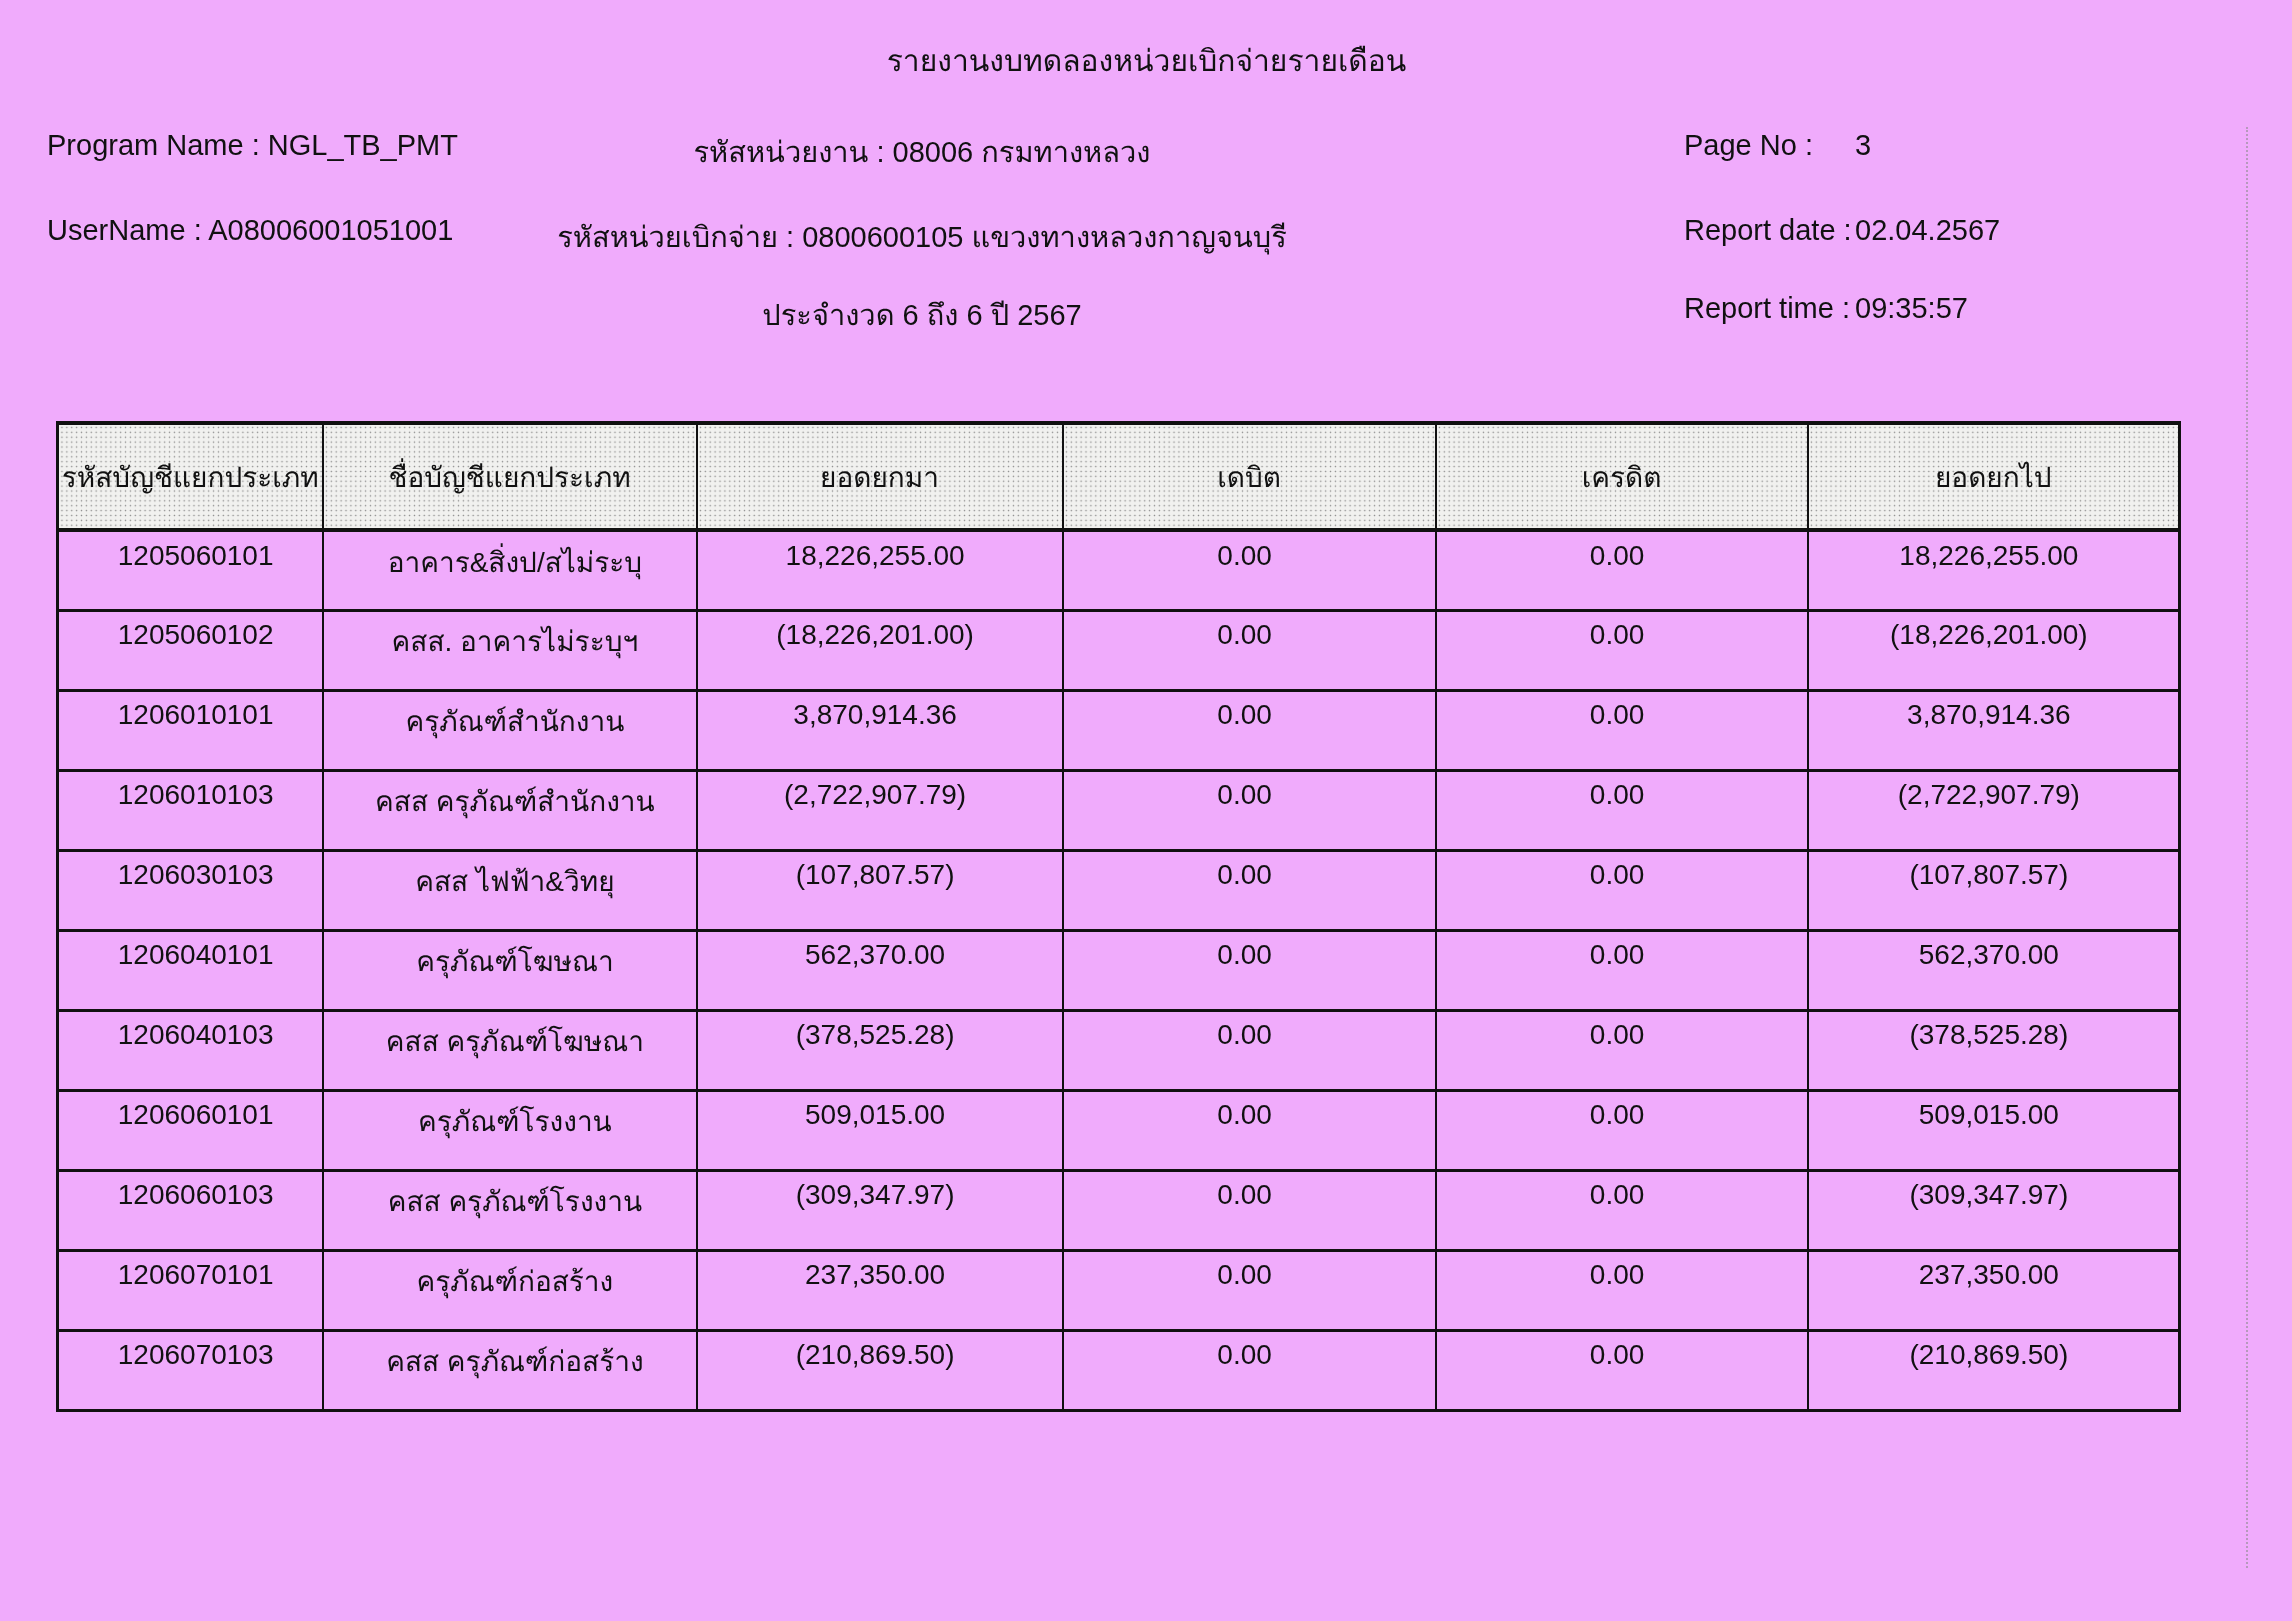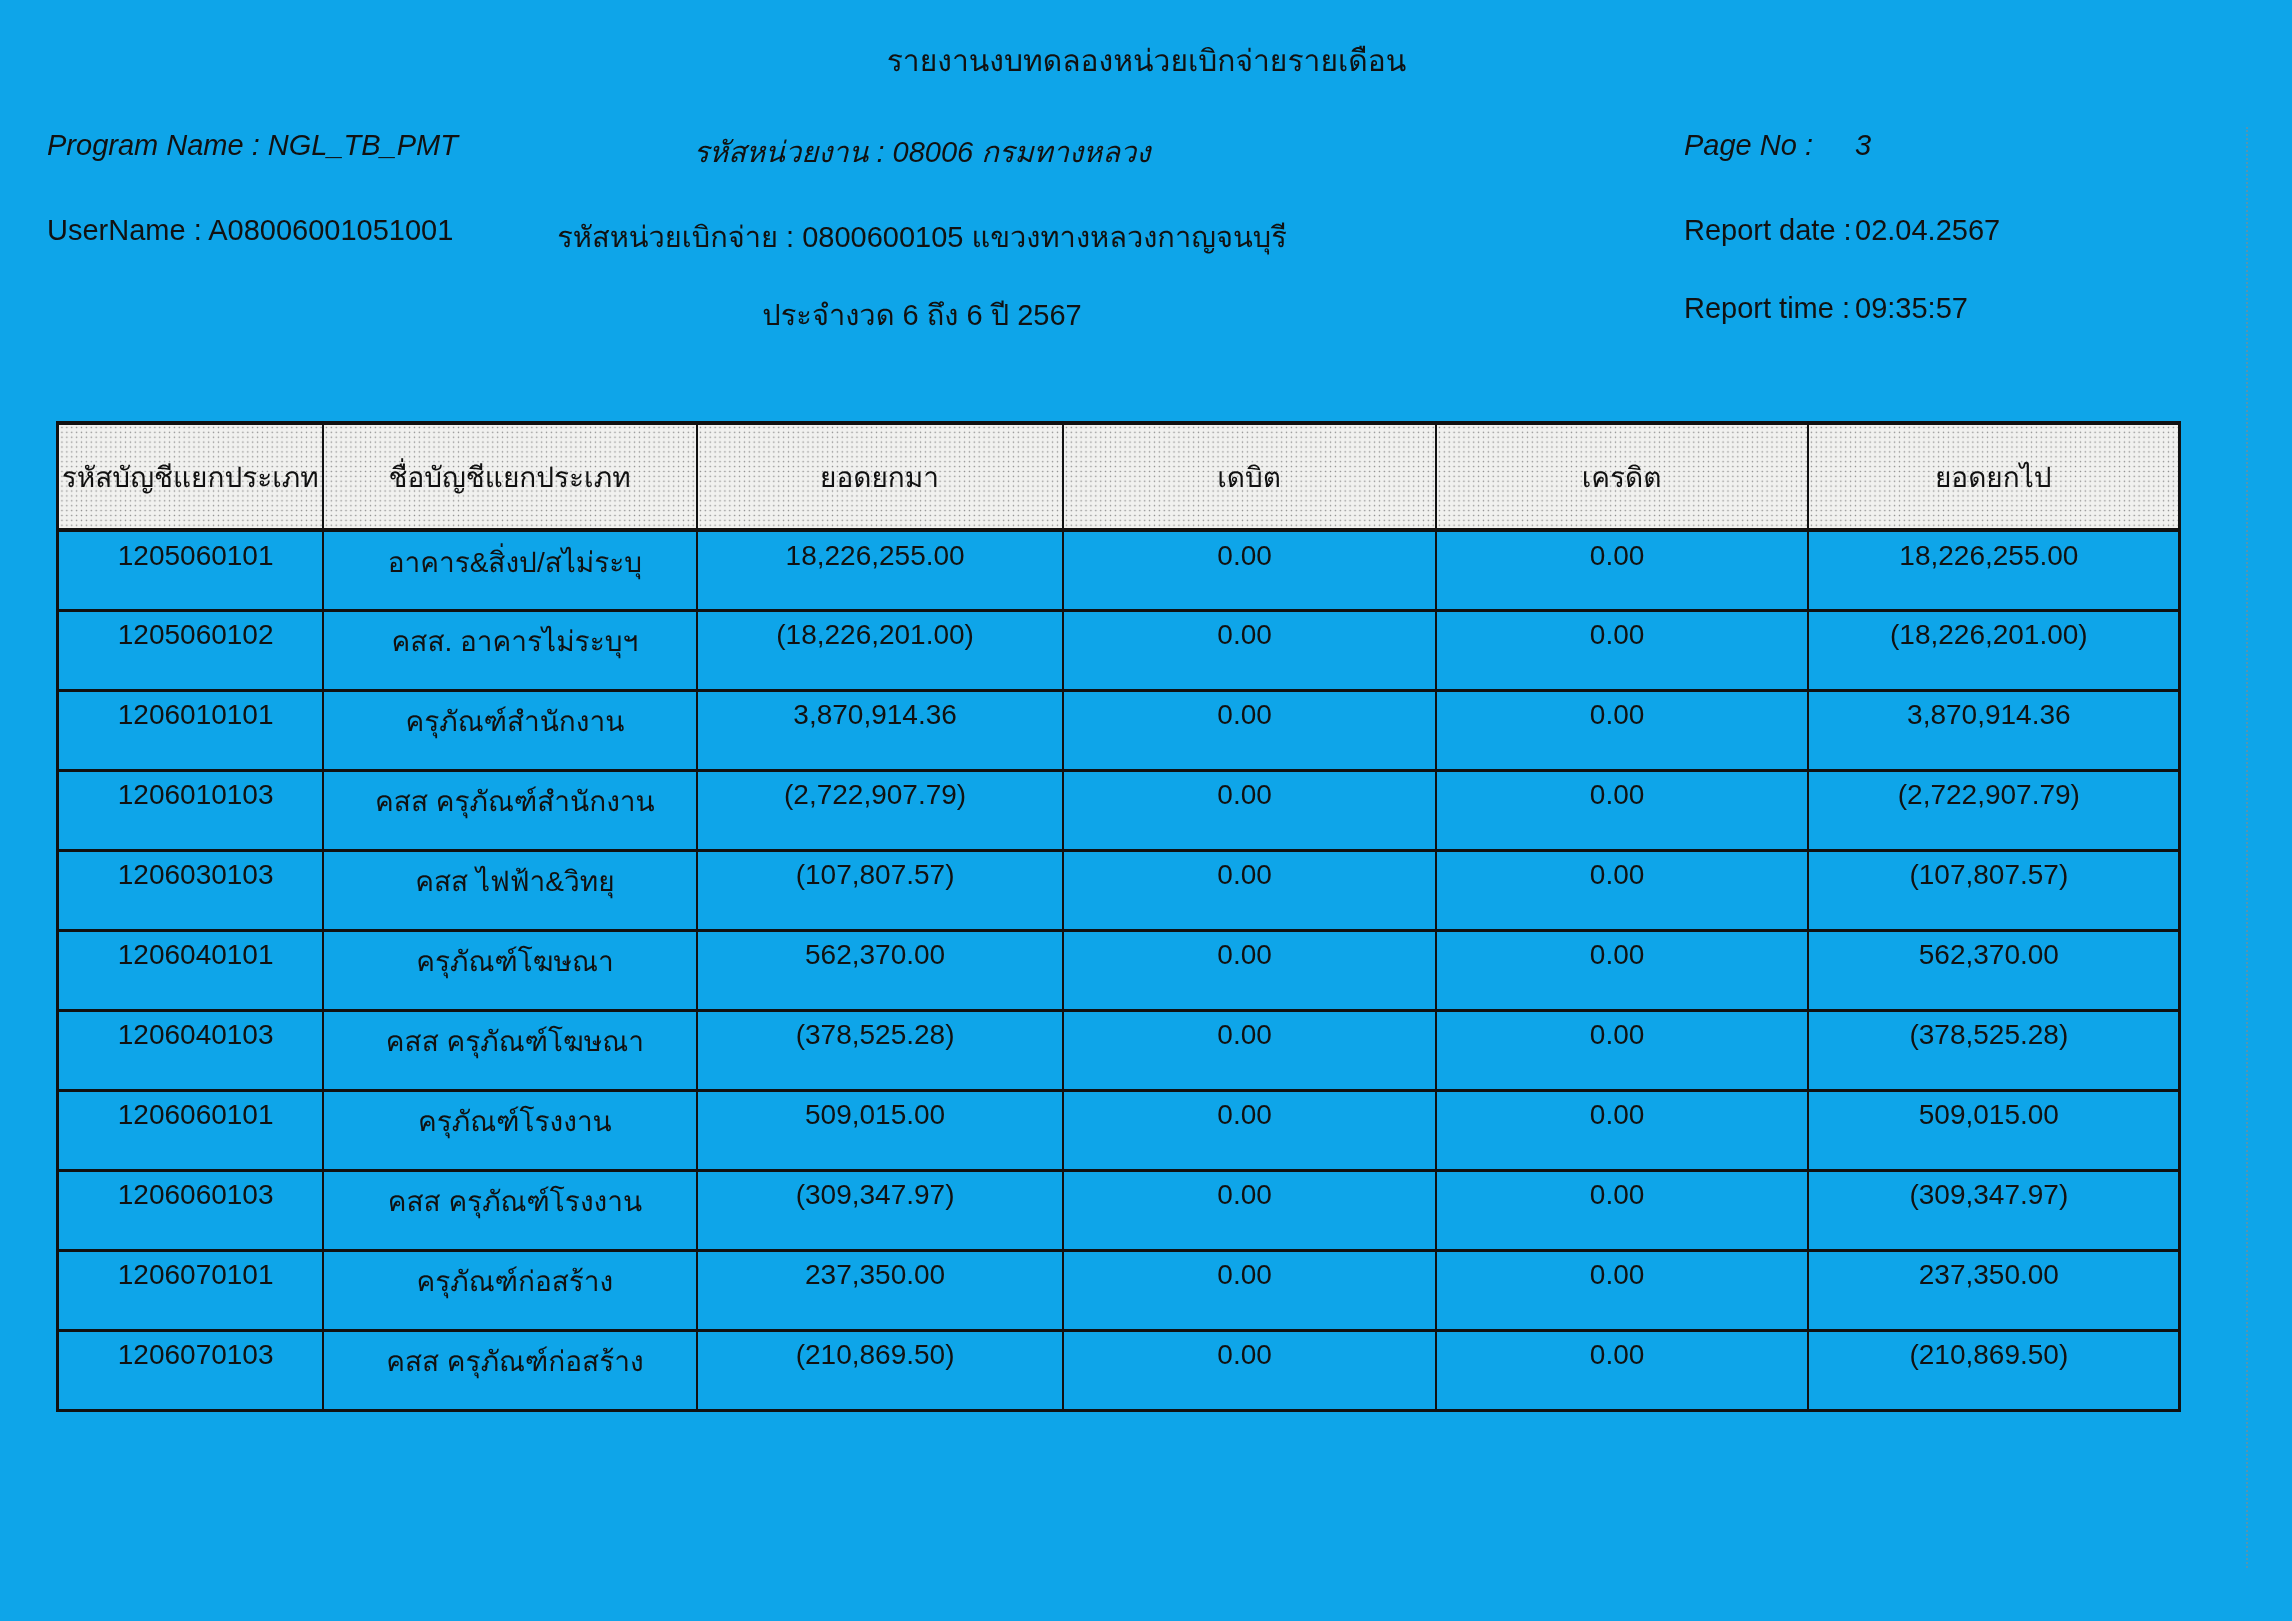--- a/index.html
+++ b/index.html
@@ -4,38 +4,38 @@
 <style>
   html, body {
     margin: 0;
     padding: 0;
     background: #ffffff;
   }
   .page {
     position: relative;
     width: 2293px;
     height: 1621px;
-    background: #0ea5e9;
+    background: #f0abfc;
     font-family: "Liberation Sans", "DejaVu Sans", sans-serif;
     color: #111111;
     overflow: hidden;
   }
   
   .doc-title {
     position: absolute;
     top: 37px;
     left: 0;
     width: 2293px;
     text-align: center;
     font-size: 30px;
   }
   .hdr-line { position: absolute; font-size: 29px; white-space: nowrap; }
   .hl-left { left: 47px; }
   .hl-center { left: 0; width: 1844px; text-align: center; }
-  .hl-row1 { top: 129px; font-style: italic; }
+  .hl-row1 { top: 129px; }
   .hl-row2 { top: 214px; }
   .hl-row3 { top: 292px; }
   .hl-label { position: absolute; left: 1684px; font-size: 29px; white-space: nowrap; }
   .hl-value { position: absolute; left: 1855px; font-size: 29px; white-space: nowrap; }
   
   .tb-wrap {
     position: absolute;
     left: 44px;
     top: 421px;
     width: 2123px;

